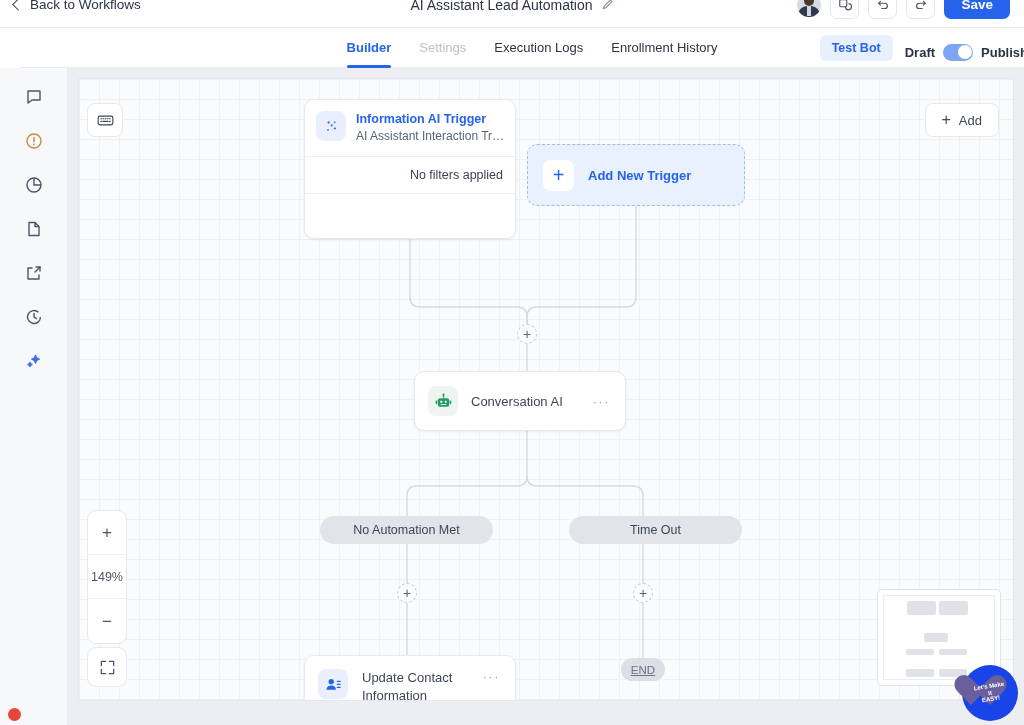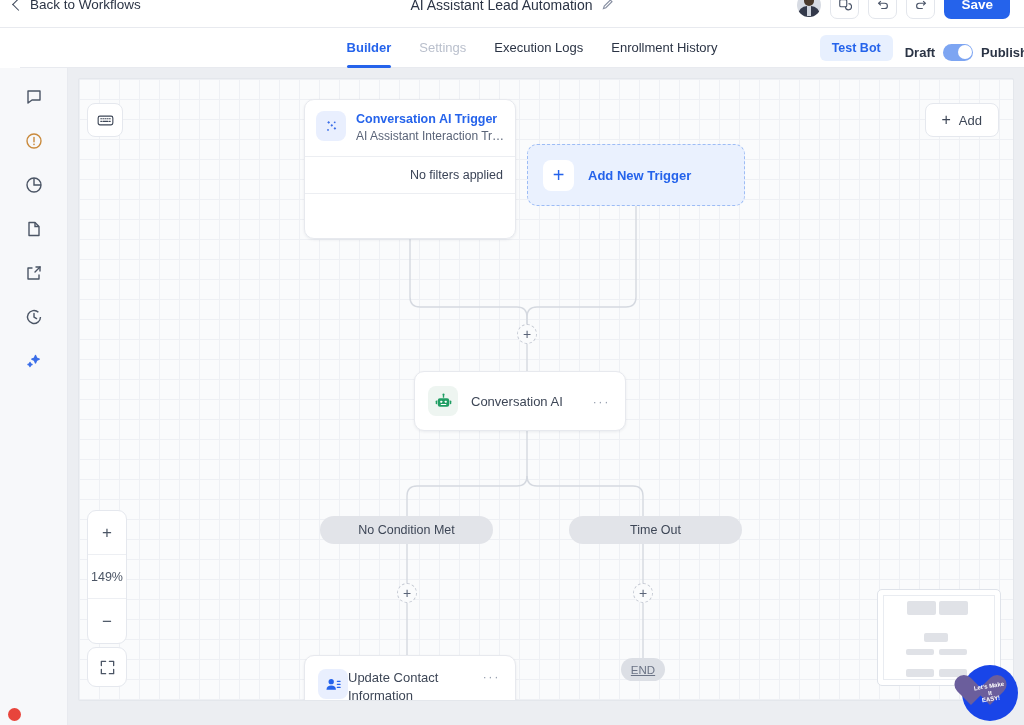--- a/index.html
+++ b/index.html
@@ -140,21 +140,21 @@
   }
   .pill-nocond { left:241px; top:437px; width:173px; }
   .pill-timeout { left:490px; top:437px; width:173px; }
   .pill-end {
     left:542px; top:579px; width:44px; height:23px; border-radius:12px;
     font-size:11.5px; color:#6b7385; background:#dcdfe5;text-decoration:underline;
   }
 
   .update-card {
     left:225px; top:576px; width:212px; height:68px;
-    display:flex; align-items:flex-start; gap:0; padding:13px 0 0 13px;
+    display:flex; align-items:flex-start; gap:14px; padding:13px 0 0 13px;
   }
   .update-ico {
     width:30px; height:30px; border-radius:8px; background:#e9effe;
     display:flex; align-items:center; justify-content:center; flex:0 0 30px;
   }
   .update-label { font-size:13px; color:#3d4656; line-height:1.35; max-width:110px; }
 
   .plus-node {
     position:absolute; width:20px; height:20px; border-radius:50%;
     background:#fafbfc; border:1.4px dashed #c3c8d2;
@@ -359,21 +359,21 @@
             <div class="trig-ico">
               <svg width="17" height="17" viewBox="0 0 18 18" fill="#3b6ee8">
                 <path d="M6 3.2l1.5 1.5L6 6.2 4.5 4.7z"></path>
                 <path d="M9.3 6.4l1.4 1.4-1.4 1.4-1.4-1.4z"></path>
                 <path d="M12.6 9.6l1.4 1.4-1.4 1.4-1.4-1.4z"></path>
                 <circle cx="12.4" cy="4.6" r="1"></circle>
                 <circle cx="5.3" cy="12.6" r="1"></circle>
               </svg>
             </div>
             <div>
-              <div class="trig-t1">Conversation AI Trigger</div>
+              <div class="trig-t1">Information AI Trigger</div>
               <div class="trig-t2">AI Assistant Interaction Trig...</div>
             </div>
           </div>
           <div class="trig-div"></div>
           <div class="trig-body">No filters applied</div>
           <div class="trig-div"></div>
           <div class="trig-foot"></div>
         </div>
 
         <div class="add-trigger">
@@ -393,21 +393,21 @@
               <rect x="16.6" y="9" width="1.6" height="4" rx=".8"></rect>
               <rect x="6.6" y="9.2" width="2" height="2" rx=".5" fill="#fff"></rect>
               <rect x="11.4" y="9.2" width="2" height="2" rx=".5" fill="#fff"></rect>
               <rect x="7" y="12.6" width="6" height="1.2" rx=".6" fill="#fff"></rect>
             </svg>
           </div>
           <div class="convai-label">Conversation AI</div>
           <div class="dots">···</div>
         </div>
 
-        <div class="pill pill-nocond">No Condition Met</div>
+        <div class="pill pill-nocond">No Automation Met</div>
         <div class="pill pill-timeout">Time Out</div>
 
         <div class="plus-node pn-left">+</div>
         <div class="plus-node pn-right">+</div>
 
         <div class="pill pill-end">END</div>
 
         <div class="node-card update-card">
           <div class="update-ico">
             <svg width="19" height="19" viewBox="0 0 20 20" fill="#2563eb">

